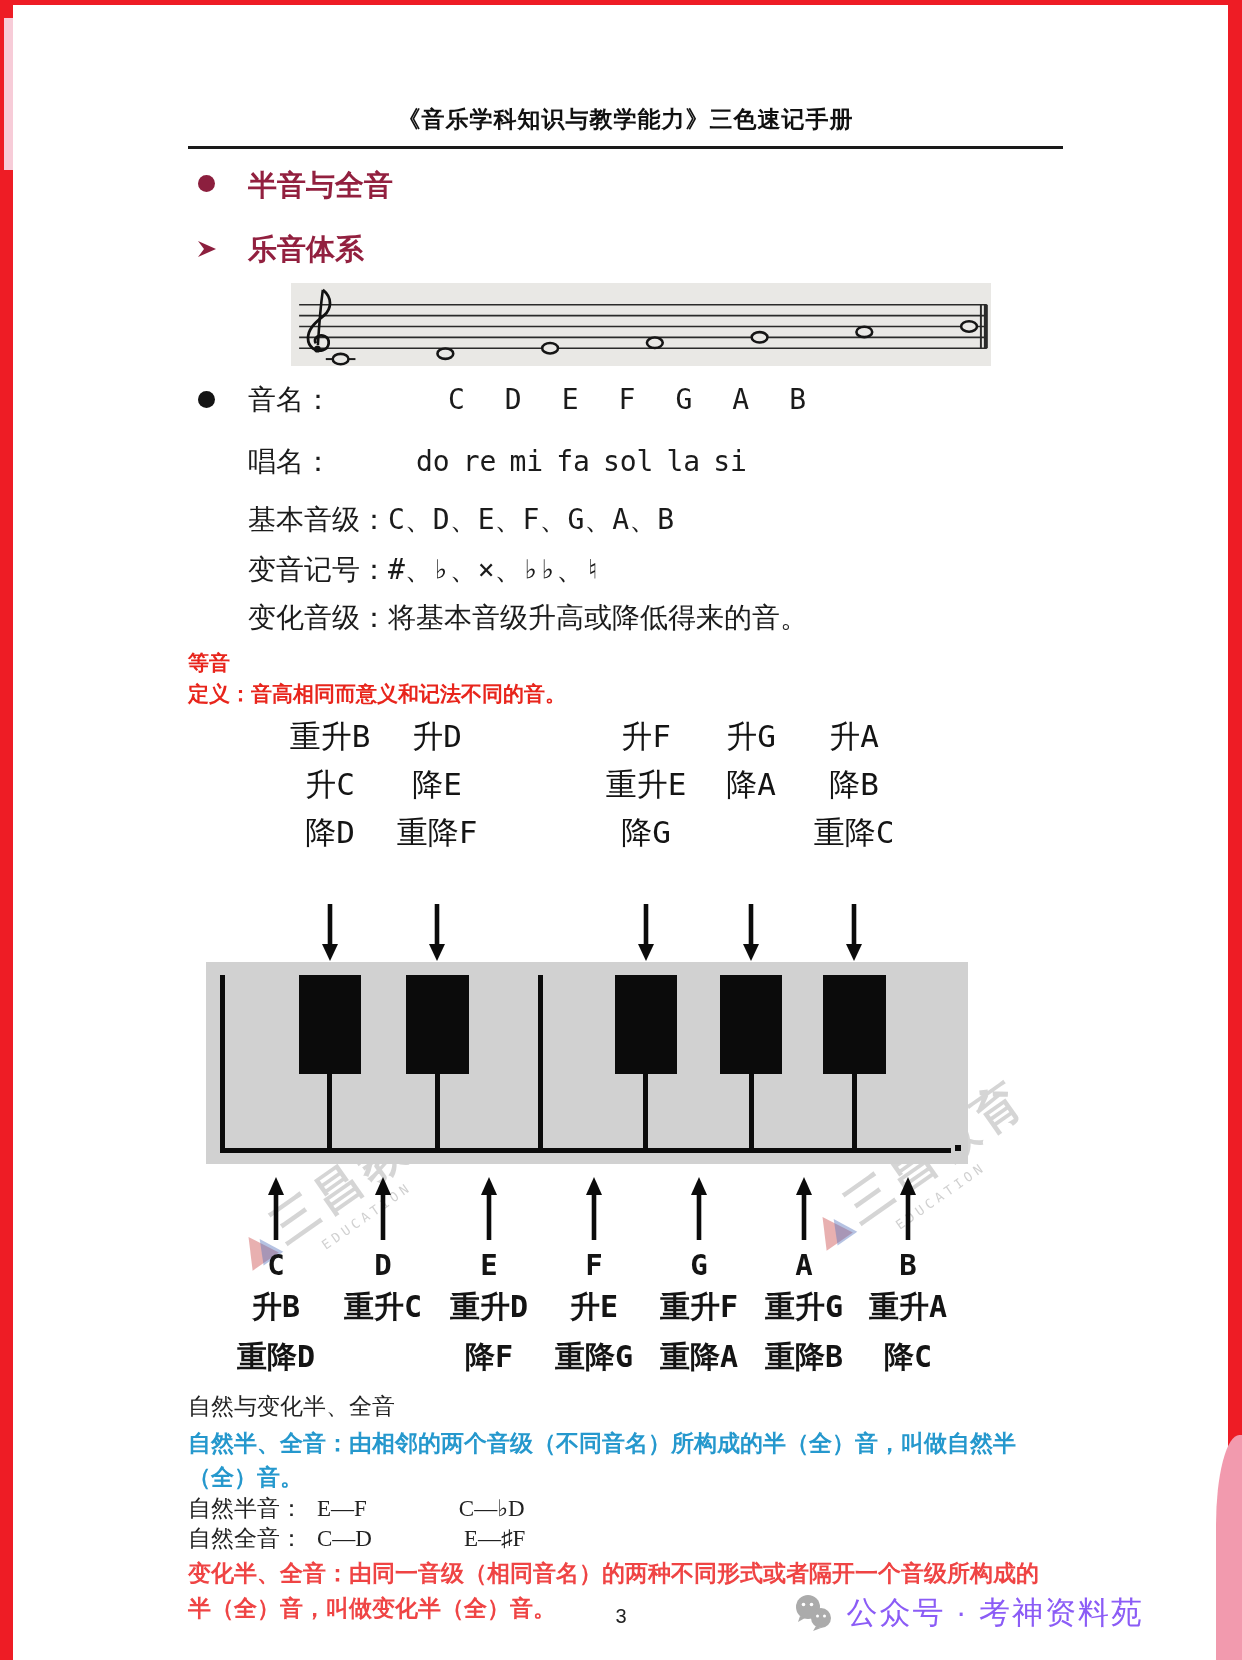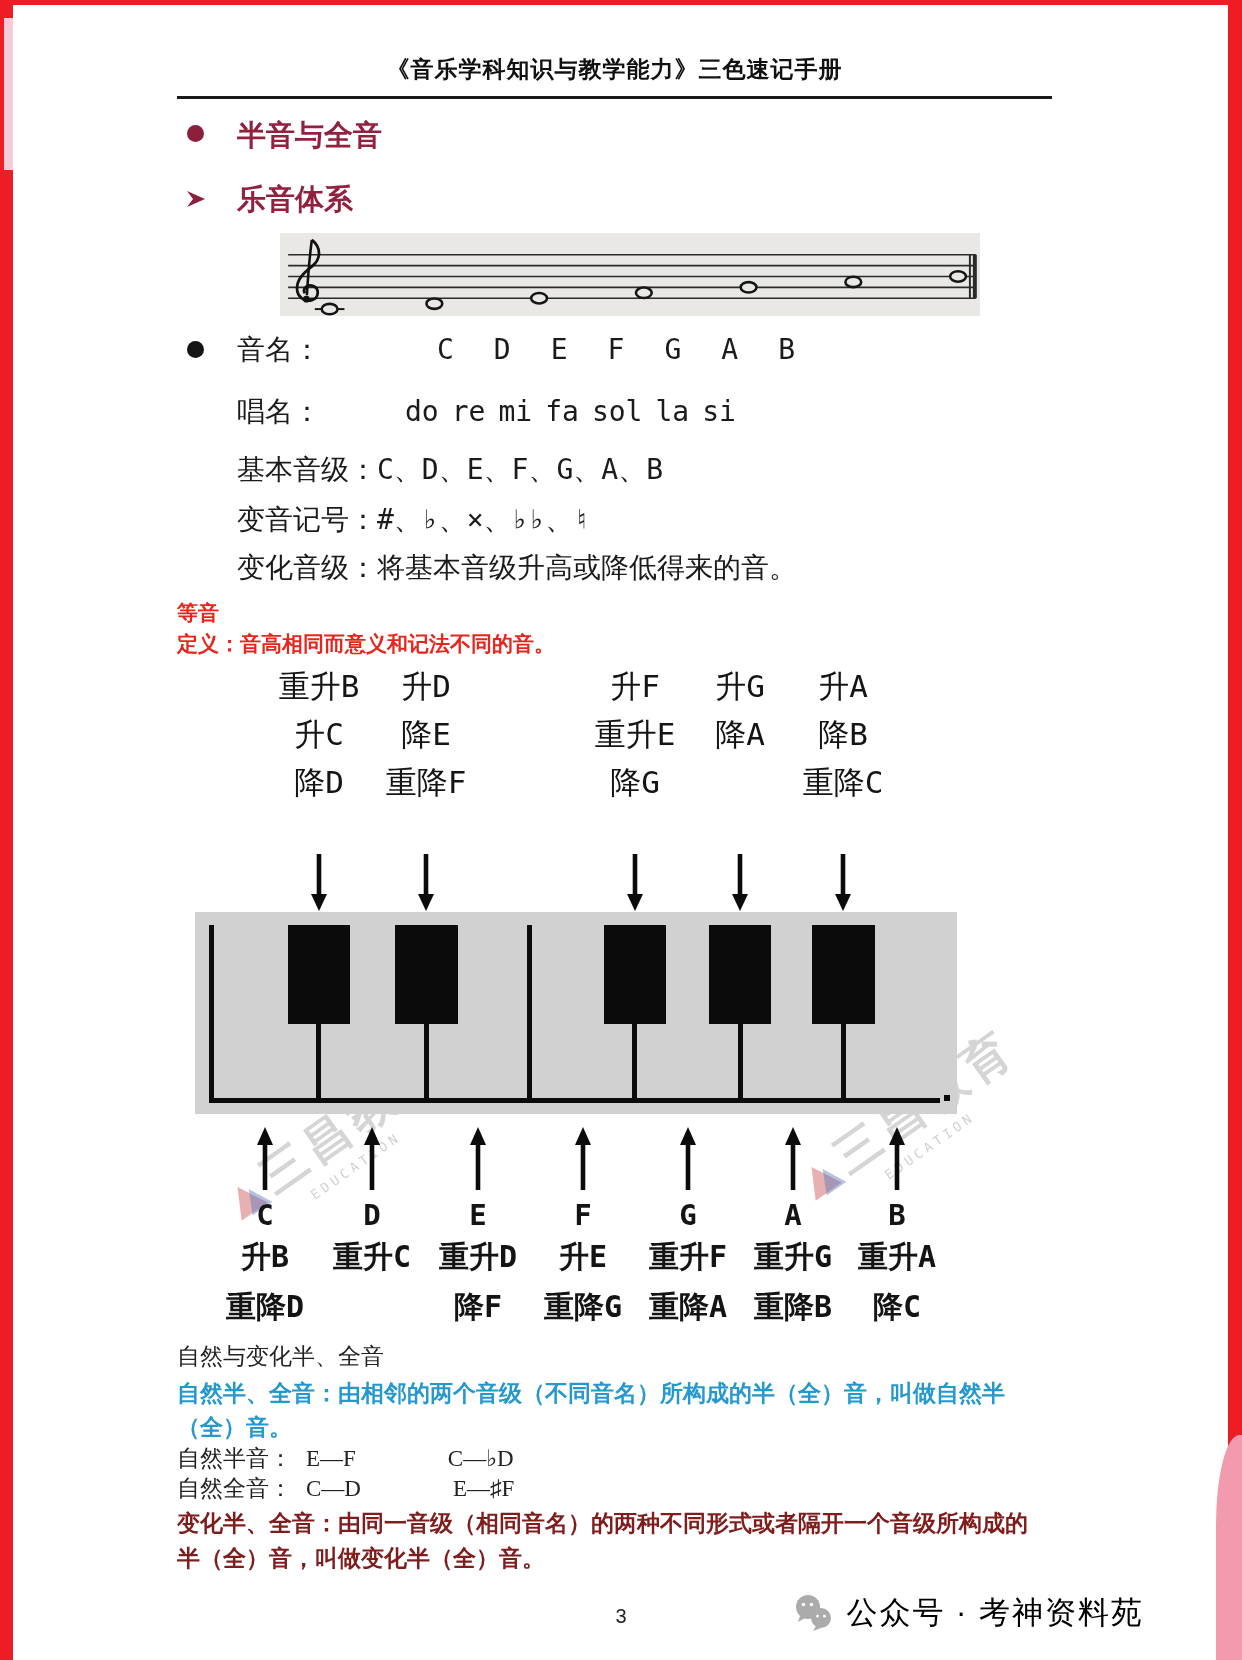--- a/index.html
+++ b/index.html
@@ -9,21 +9,21 @@
 
   
   .border-top { position:absolute; top:0; left:0; width:100%; height:5px; background:#ee1c25; z-index:9; }
   .border-left { position:absolute; top:0; left:0; width:13px; height:100%; background:#ee1c25; z-index:8; }
   .border-left-pink { position:absolute; top:18px; left:4px; width:9px; height:152px; background:#f7ccd8; z-index:9; }
   .border-right { position:absolute; top:0; right:0; width:14px; height:100%; background:#ee1c25; z-index:8; }
   .pink-ribbon { position:absolute; right:0; bottom:0; width:26px; height:225px; background:#f29aae;
                  border-top-left-radius:90% 40%; z-index:9; }
 
   
-  .content { position:absolute; left:177px; top:0; width:875px; padding-top:54px; color:#1b1b1b; }
+  .content { position:absolute; left:188px; top:0; width:875px; padding-top:104px; color:#1b1b1b; }
 
   .header-title { text-align:center; font-size:23px; font-weight:700; letter-spacing:1px; color:#111; }
   .header-rule { margin-top:11px; height:3px; background:#1a1a1a; }
 
   .section { position:relative; padding-left:60px; font-weight:700; color:#92203f; }
   .sec1 { margin-top:24px; font-size:29px; }
   .sec2 { margin-top:17px; font-size:29px; }
   .sec-arrow { position:absolute; left:8px; top:8px; }
   .sec-dot { position:absolute; left:10px; top:9px; width:17px; height:17px; border-radius:50%; background:#8c1f3e; }
 
@@ -78,26 +78,26 @@
              border-left:12px solid transparent; border-right:12px solid transparent;
              border-bottom:24px solid rgba(90,120,190,0.45); }
 
   
   .nat-heading { margin-top:6px; font-family:"Liberation Serif","DejaVu Serif",serif; font-size:23px; line-height:26px; color:#222; }
   .nat-blue { margin-top:6px; width:860px; color:#2598cd; font-weight:700; font-size:23px; line-height:34px; }
   .nat-line { font-family:"Liberation Serif","DejaVu Serif",serif; font-size:23px; line-height:30px; color:#222;
               display:flex; }
   .nat-line .ex1 { margin-left:14px; }
   .nat-line .ex2 { margin-left:92px; }
-  .nat-green { margin-top:2px; width:866px; color:#7f1d1d; font-weight:700; font-size:23px; line-height:35px; }
+  .nat-green { margin-top:2px; width:866px; color:#ef4444; font-weight:700; font-size:23px; line-height:35px; }
 
   
   .page-num { position:absolute; left:0; width:1242px; bottom:32px; text-align:center; font-size:20px; color:#222; }
   .brand { position:absolute; right:98px; bottom:26px; display:flex; align-items:center; gap:10px;
-           color:#000000; font-size:31px; letter-spacing:2px;text-align:center; }
+           color:#8b5cf6; font-size:31px; letter-spacing:2px;text-align:center; }
 </style>
 </head>
 <body>
 
 <div class="page">
 
   <div class="border-top"></div>
   <div class="border-left"></div>
   <div class="border-left-pink"></div>
   <div class="border-right"></div>

